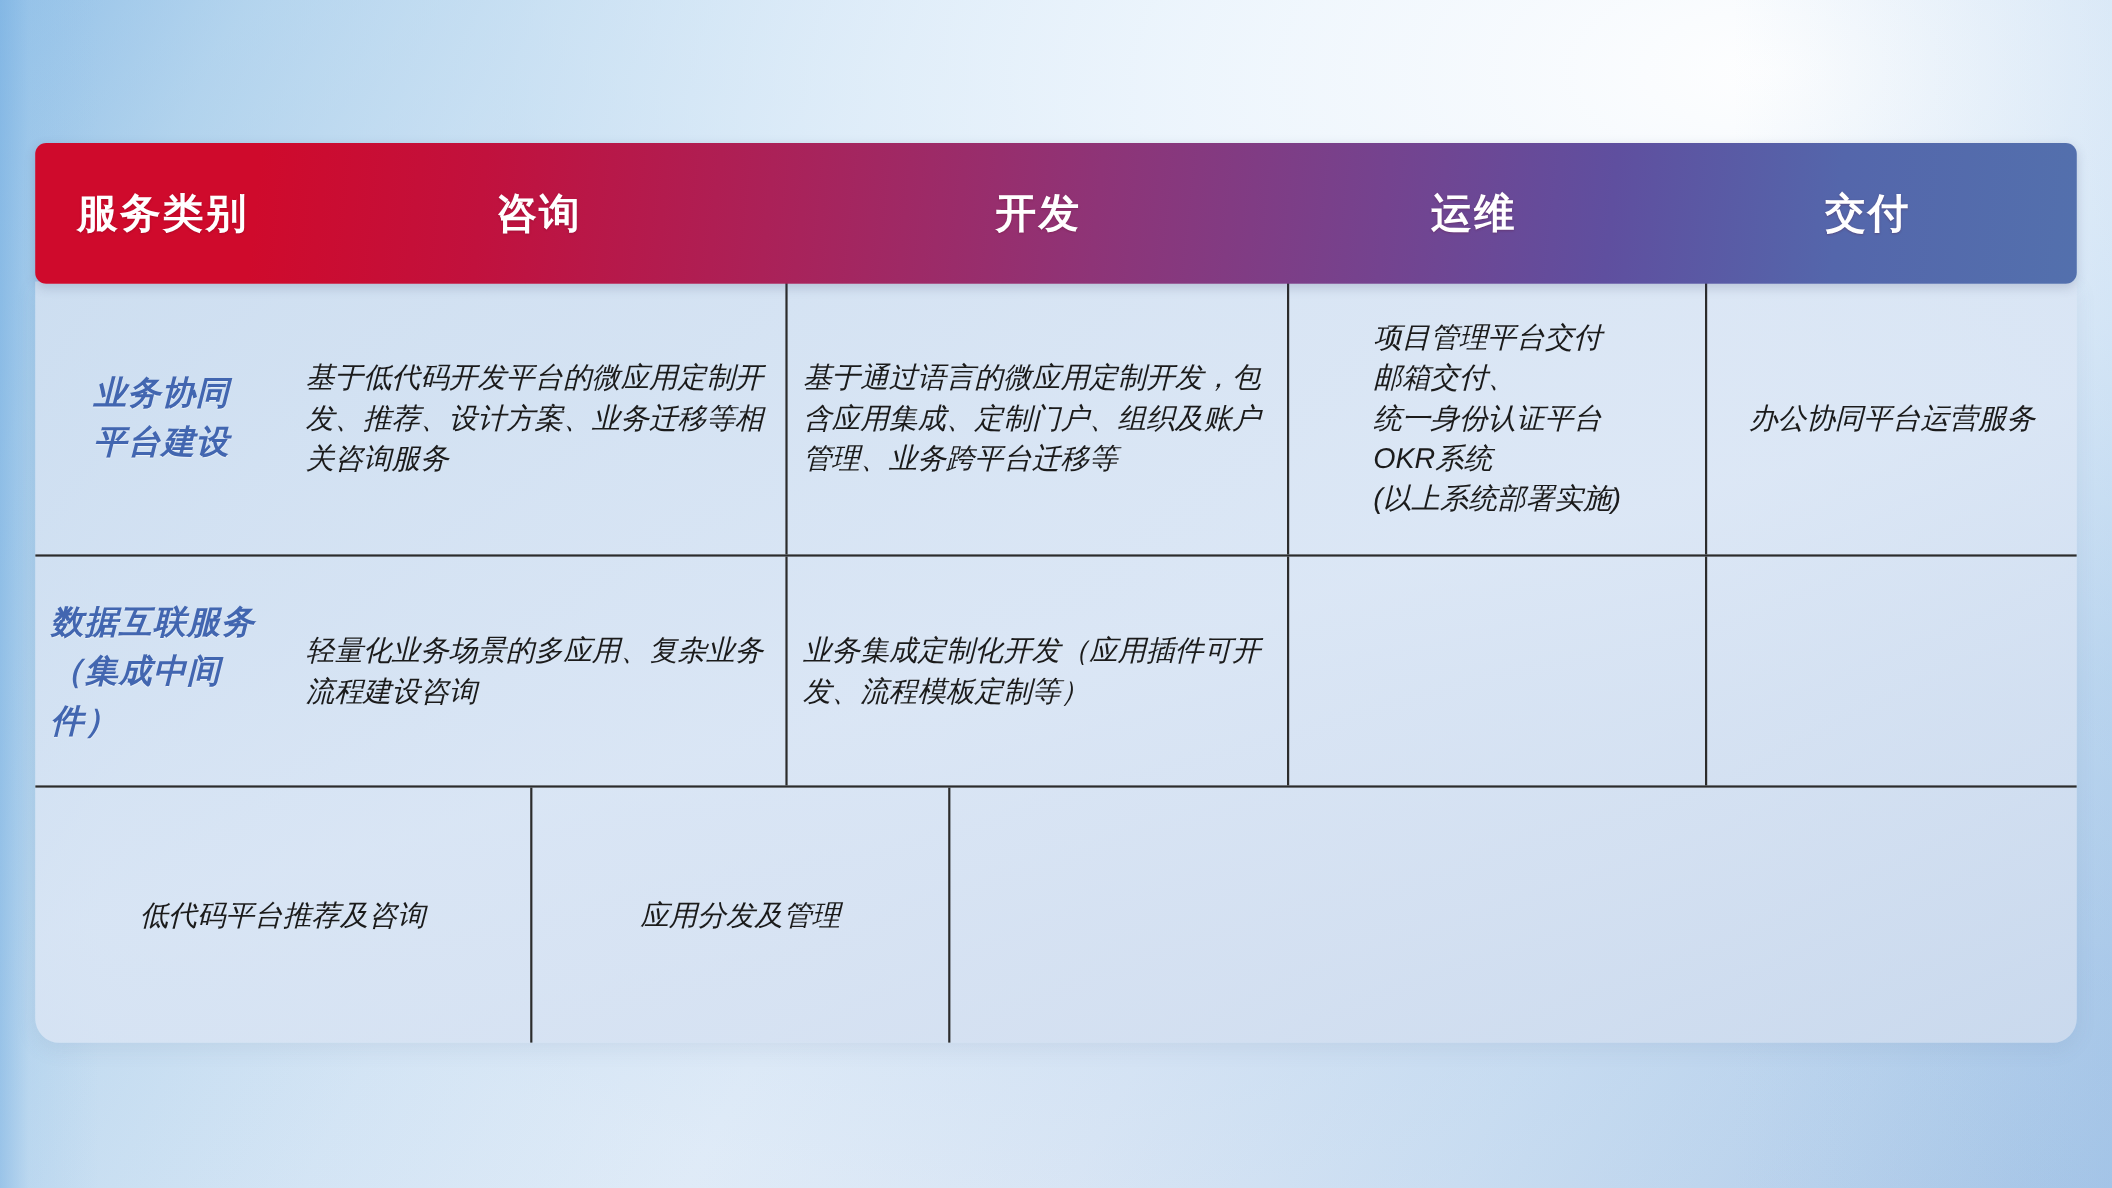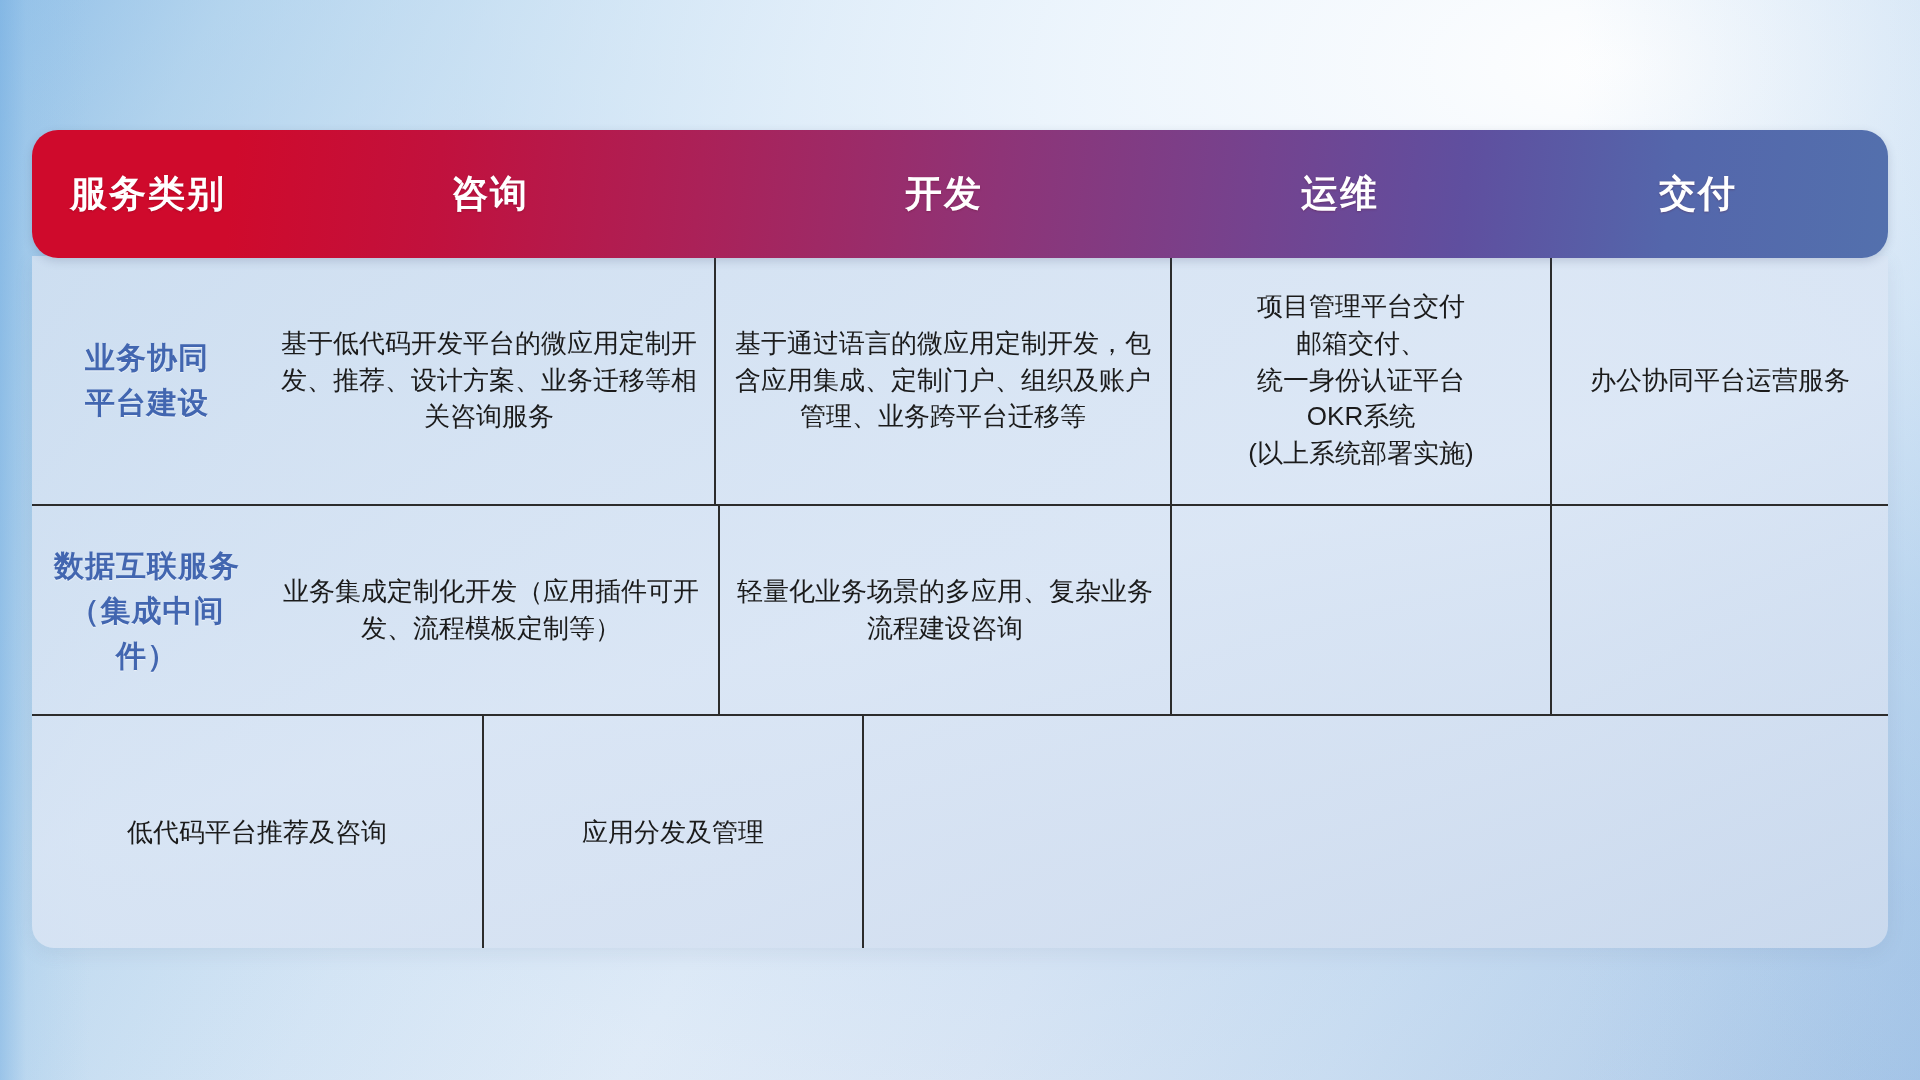--- a/index.html
+++ b/index.html
@@ -54,21 +54,21 @@
     position: absolute;
     left: 32px;
     top: 130px;
     width: 1856px;
   }
 
   
   .thead {
     display: flex;
     height: 128px;
-    border-radius: 26px;
+    border-radius: 10px;
     overflow: hidden;
     background: linear-gradient(96deg,
         #cf0a2c 0%,
         #cf0a2c 11%,
         #c1113d 22%,
         #ab2158 36%,
         #8e3477 52%,
         #74438f 66%,
         #5f4f9f 77%,
         #5466ab 88%,
@@ -113,22 +113,23 @@
 
   .td {
     display: flex;
     align-items: center;
     justify-content: center;
     padding: 14px 14px;
     box-sizing: border-box;
     font-size: 26px;
     line-height: 1.42;
     color: #1b1b1b;
-    text-align: center;
+    text-align: left;
     white-space: pre-line;
+    font-style: italic;
   }
   
   .td.sep { border-right: 2px solid #2c2c2c; }
   .td.nosep { border-right: 2px solid transparent; }
 
   .td.label {
     color: #4266b0;
     font-weight: 700;
     font-size: 30px;
     line-height: 1.5;
@@ -175,22 +176,22 @@
 邮箱交付、
 统一身份认证平台
 OKR系统
 (以上系统部署实施)</div>
       <div class="td c5">办公协同平台运营服务</div>
     </div>
 
     <div class="tr r2">
       <div class="td label c1 nosep">数据互联服务
 （集成中间件）</div>
+      <div class="td c2 sep">轻量化业务场景的多应用、复杂业务流程建设咨询</div>
       <div class="td c3 sep">业务集成定制化开发（应用插件可开发、流程模板定制等）</div>
-      <div class="td c2 sep">轻量化业务场景的多应用、复杂业务流程建设咨询</div>
       <div class="td c4 sep"></div>
       <div class="td c5"></div>
     </div>
 
     <div class="tr r3">
       <div class="td c2 sep">低代码平台推荐及咨询</div>
       <div class="td c4 sep">应用分发及管理</div>
       <div class="td c5"></div>
     </div>
 

